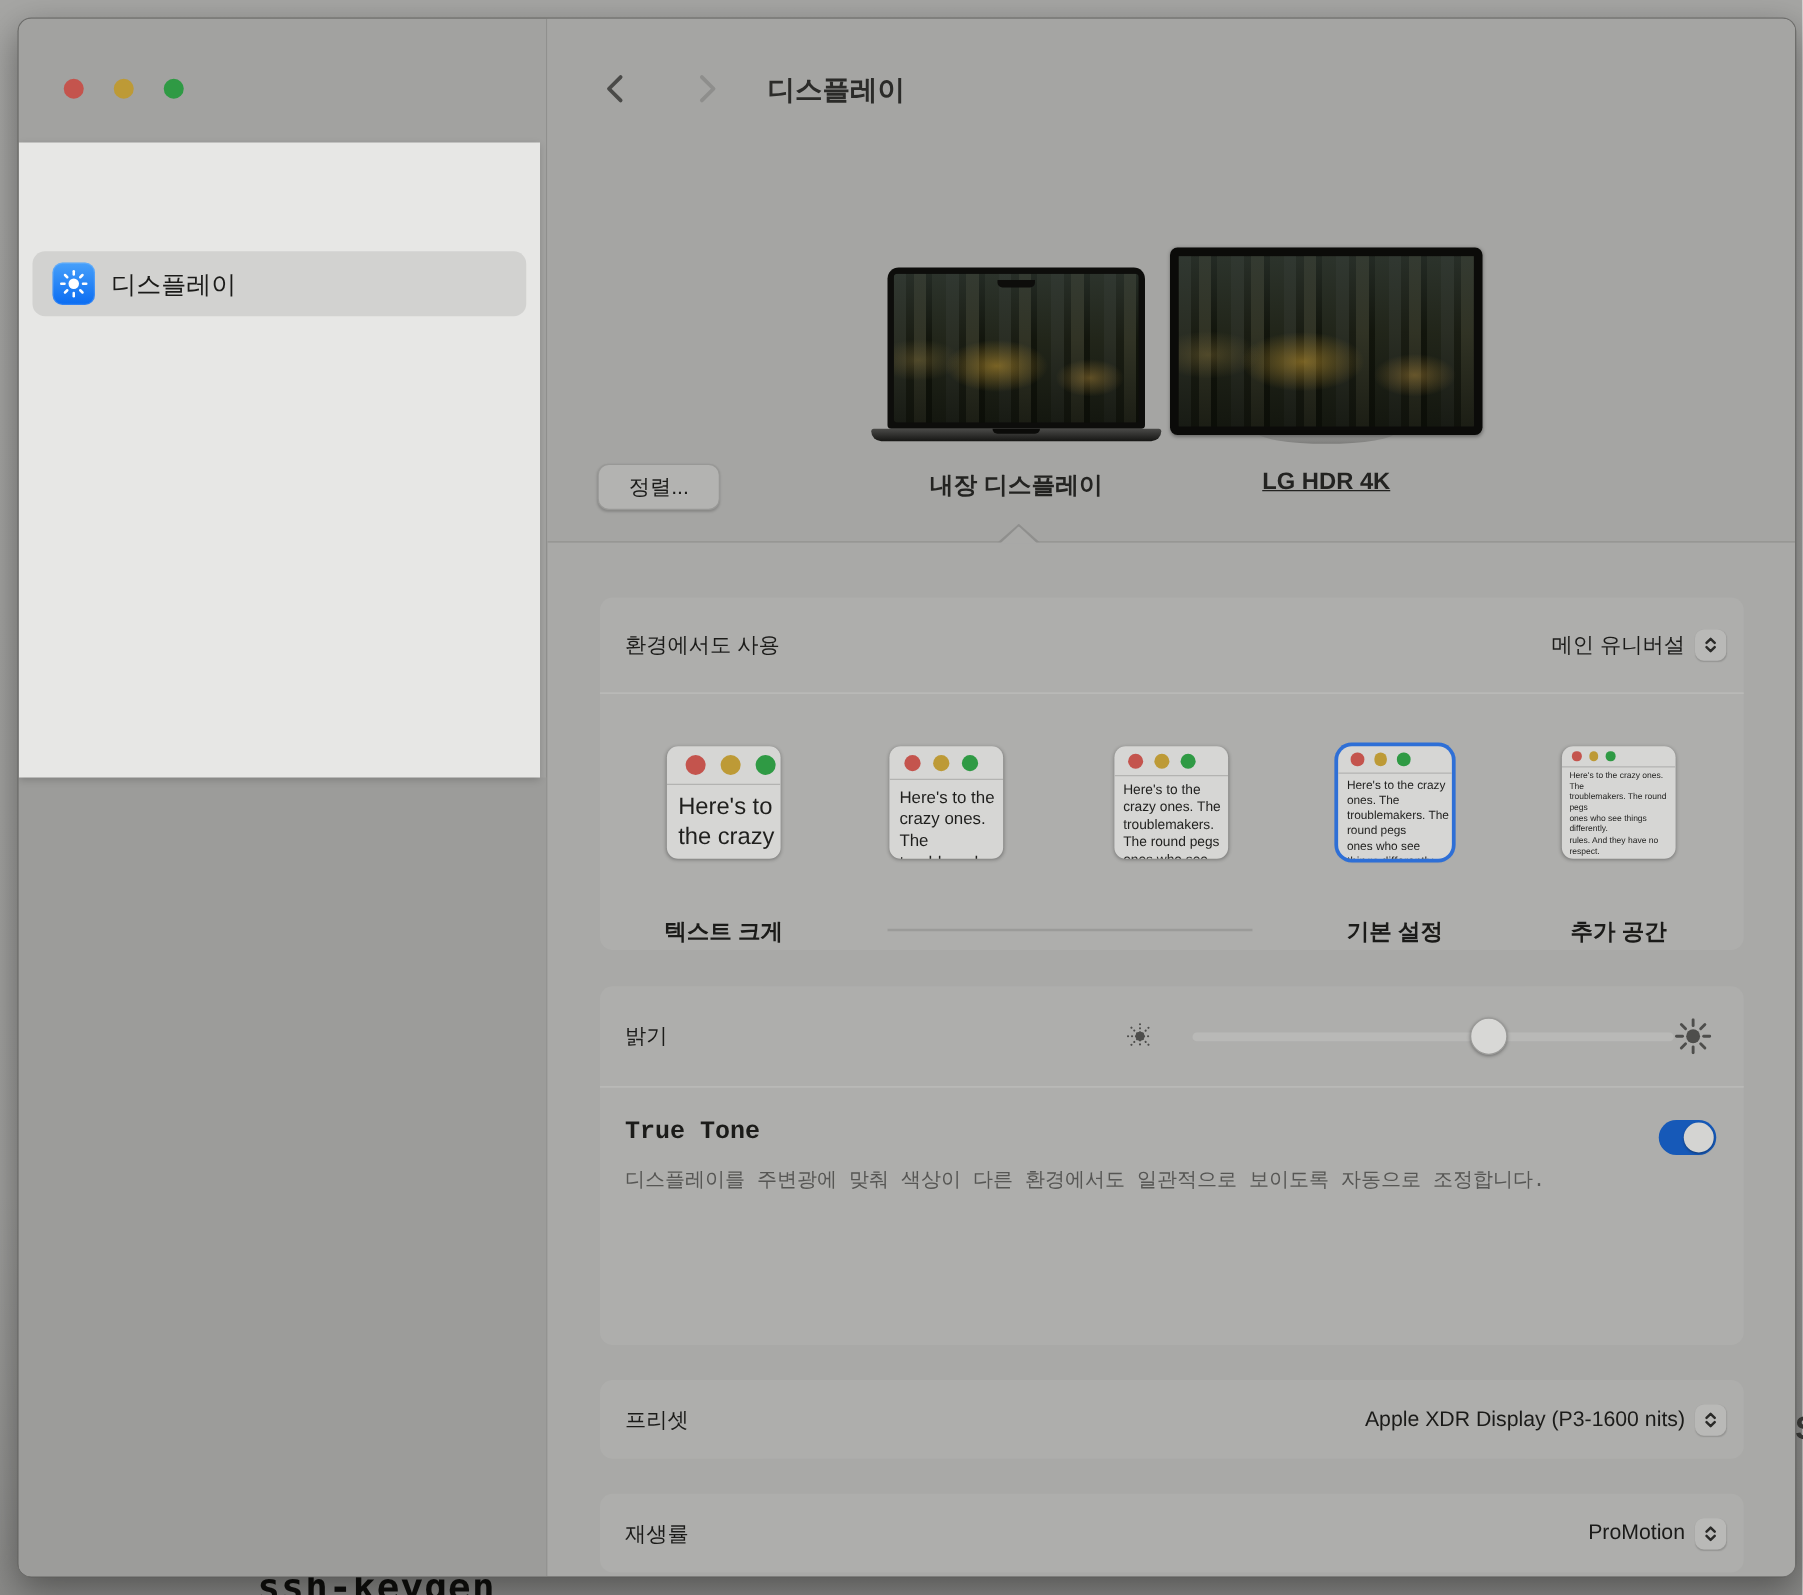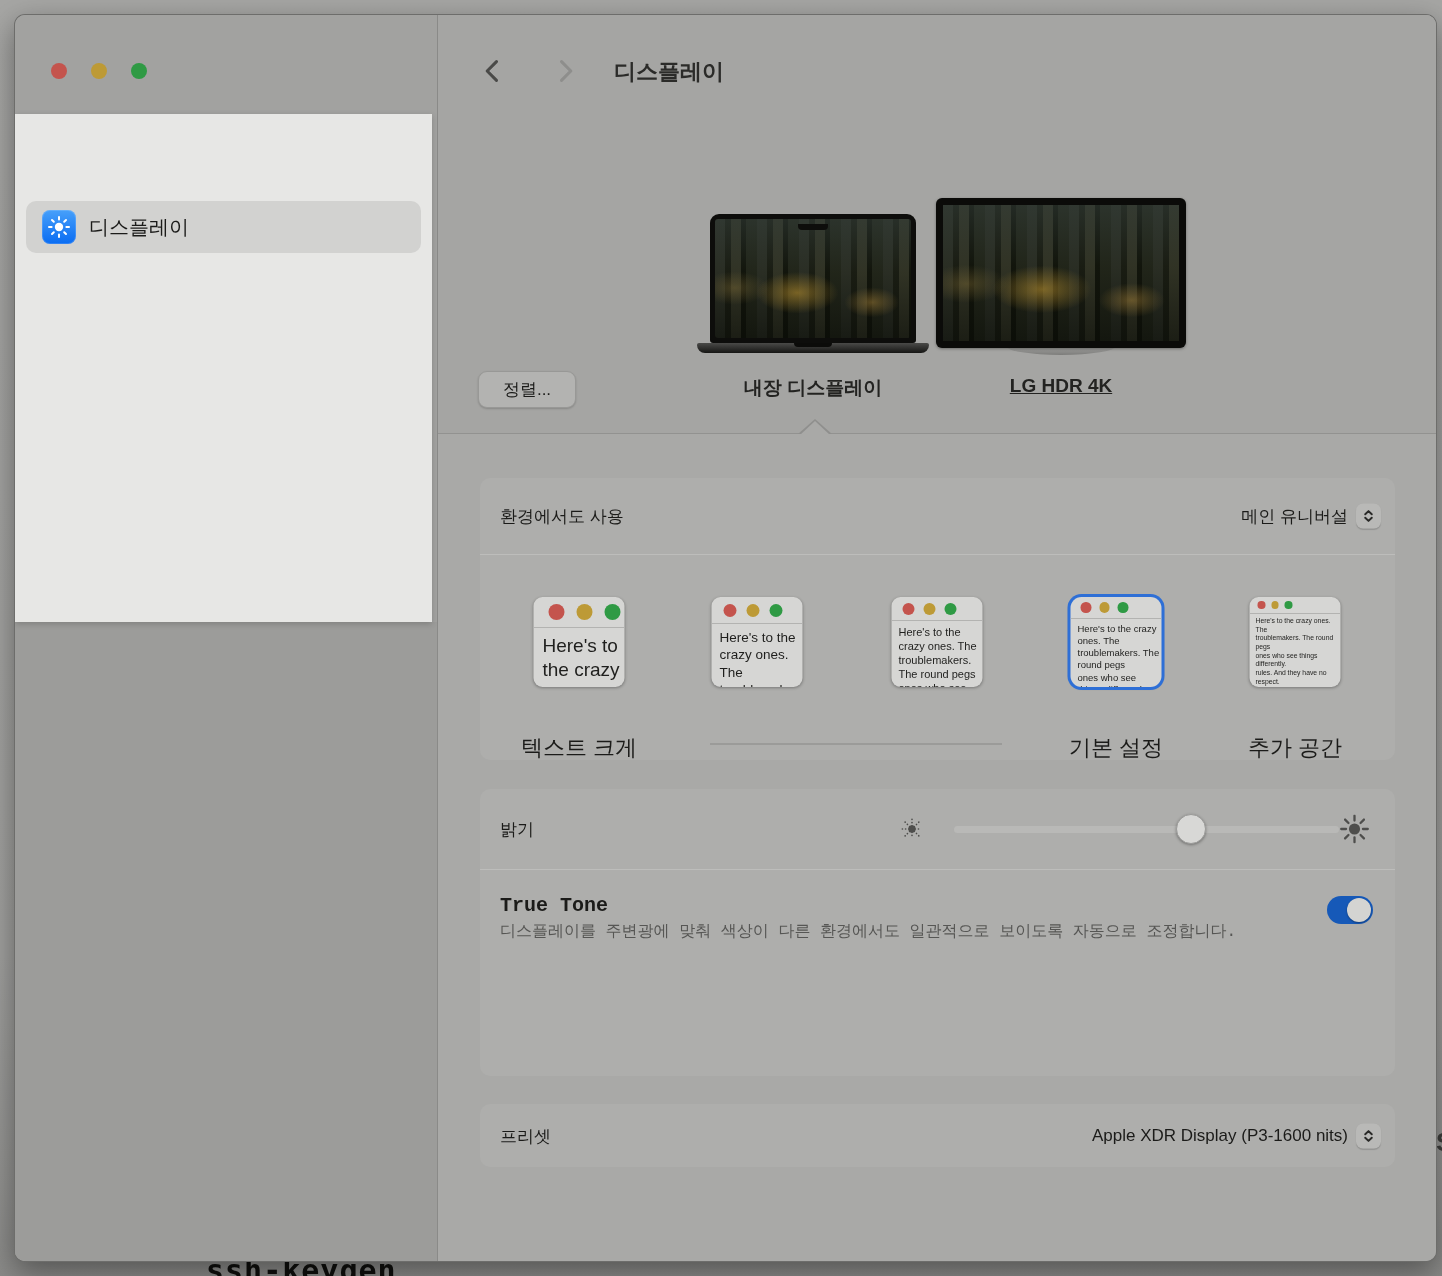--- a/index.html
+++ b/index.html
@@ -123,21 +123,21 @@
   .t2 .tbar { height:27px; gap:10px; padding-left:12px; } .t2 .dot { width:13px; height:13px; }
   .t2 .ttext { font-size:13.5px; padding:5px 0 0 8px; }
   .t3 .tbar { height:24px; gap:9px; padding-left:11px; } .t3 .dot { width:12px; height:12px; }
   .t3 .ttext { font-size:11px; padding:4px 0 0 7px; }
   .t4 .tbar { height:22px; gap:8px; padding-left:10px; } .t4 .dot { width:10.5px; height:10.5px; }
   .t4 .ttext { font-size:9.5px; padding:4px 0 0 7px; }
   .t5 .tbar { height:17px; gap:6px; padding-left:8px; } .t5 .dot { width:7.5px; height:7.5px; }
   .t5 .ttext { font-size:6.8px; padding:3px 0 0 6px; }
 
   .scale-label { position:absolute; top:178px; transform:translateX(-50%);
-    font-size:22px; font-weight:400; color:#1b1b19; white-space:nowrap; }
+    font-size:18px; font-weight:700; color:#1b1b19; white-space:nowrap; }
   .scale-line { position:absolute; top:188px; left:230px; width:292px; height:2px; background:#9b9b99; }
 
   #card-display-opts { top:774px; height:287px; }
   #row-brightness { height:80px; }
   #row-autobright { height:76px; }
   #row-truetone { height:131px;font-family:Liberation Mono, monospace; }
 
   .sun { position:absolute; top:50%; transform:translateY(-50%); }
   .sun.small { left:421px; width:22px; height:22px; }
   .sun.big { left:860px; width:29px; height:29px; }
@@ -148,21 +148,21 @@
     background:#d8d8d6; border:1px solid #9a9a98; box-shadow:0 1px 3px rgba(0,0,0,.35); }
 
   .toggle { position:absolute; right:22px; width:46px; height:28px; border-radius:14px;
     background:#1659b8; }
   .toggle::after { content:""; position:absolute; right:2px; top:2px; width:24px; height:24px;
     border-radius:50%; background:#d4d4d2; box-shadow:0 1px 2px rgba(0,0,0,.35); }
   #toggle-autobright { top:24px; }
   #toggle-truetone { top:26px; }
 
   .tt-title { position:absolute; left:20px; top:24px; font-size:20px; font-weight:600; color:#1b1b19; }
-  .tt-desc { position:absolute; left:20px; top:48px; width:740px; font-size:16px;
+  .tt-desc { position:absolute; left:20px; top:61px; width:740px; font-size:16px;
     line-height:29px; color:#56565
 4; color:#565654; }
 
   #card-preset { top:1089px; height:63px; }
   #card-refresh { top:1180px; height:63px; }
   #card-preset .row, #card-refresh .row { height:63px; }
 
   svg { display:block; }
 </style>
 </head>
@@ -383,16 +383,32 @@
                   <g fill="none" stroke="#2a2a28" stroke-width="2.1" stroke-linecap="round" stroke-linejoin="round">
                     <path d="M4.5 6.2 L8 2.8 L11.5 6.2"></path>
                     <path d="M4.5 9.8 L8 13.2 L11.5 9.8"></path>
                   </g>
                 </svg>
             </span>
           </span>
         </div>
       </div>
 
+      <div class="card" id="card-refresh">
+        <div class="row">
+          <span class="row-label">재생률</span>
+          <span class="dropdown">
+            <span class="dropdown-value">ProMotion</span>
+            <span class="stepper">
+              <svg viewBox="0 0 16 16" width="15" height="15">
+                  <g fill="none" stroke="#2a2a28" stroke-width="2.1" stroke-linecap="round" stroke-linejoin="round">
+                    <path d="M4.5 6.2 L8 2.8 L11.5 6.2"></path>
+                    <path d="M4.5 9.8 L8 13.2 L11.5 9.8"></path>
+                  </g>
+                </svg>
+            </span>
+          </span>
+        </div>
+      </div>
 
     </main>
   </div>
 </div>
 
 </body></html>

